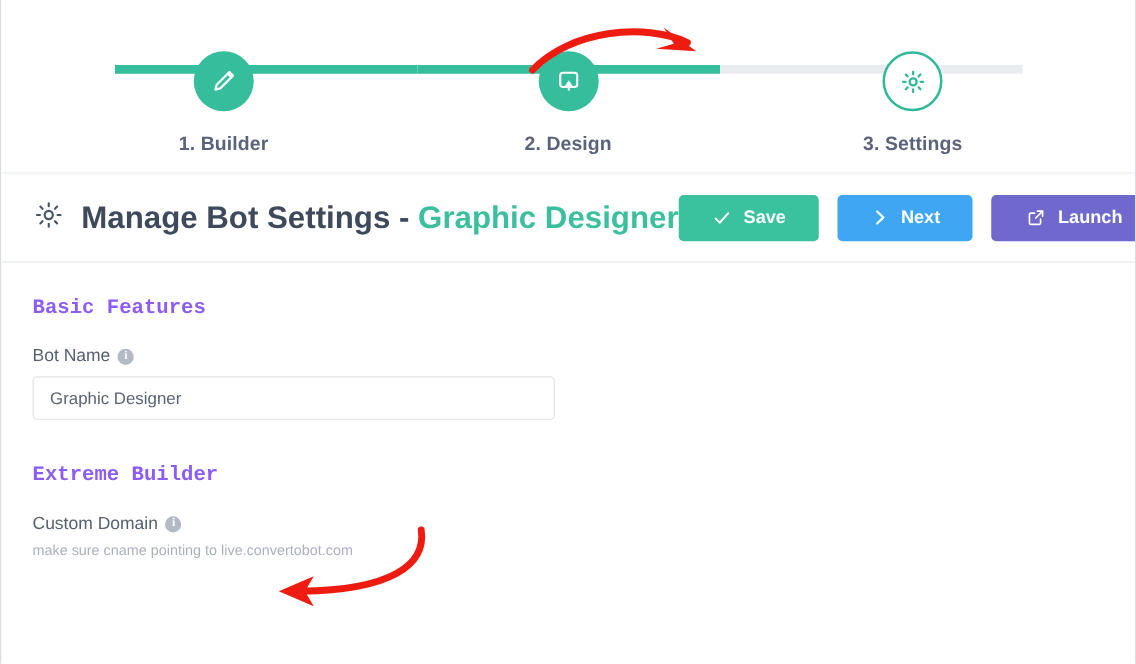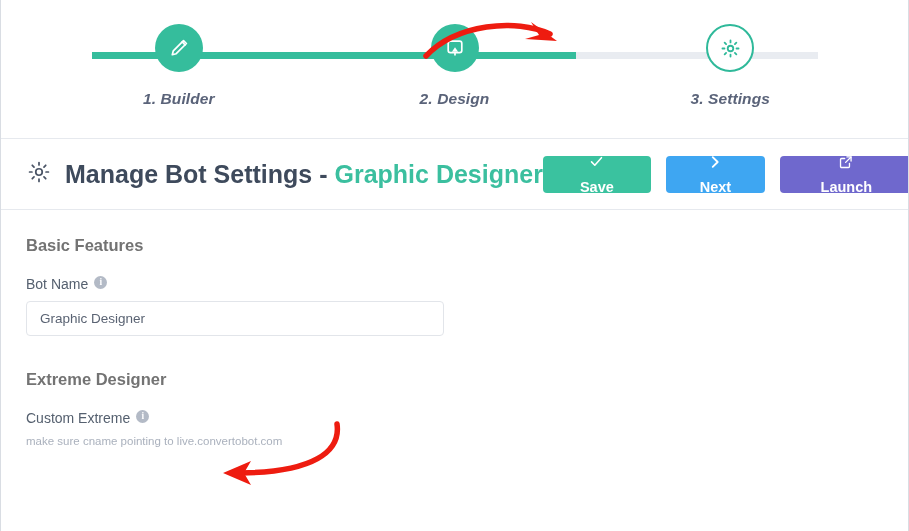--- a/index.html
+++ b/index.html
@@ -35,24 +35,23 @@
     left: 91px; right: 90px;
     top: 52px; height: 7px;
     display: flex;
   }
   .track-seg { height: 7px; flex: 1 1 0; }
   .seg-done   { background: #35bd9c; }
   .seg-todo   { background: #e9ecf1; }
 
   .steps {
     position: absolute;
-    left: 0; right: 0; top: 0;
+    left: 0; right: 0; top: 17px;
     display: flex;
     padding: 0 40px;
-    font-style: italic;
   }
   .step {
     flex: 1 1 0;
     display: flex;
     flex-direction: column;
     align-items: center;
     padding-top: 24px;
   }
   .step-circle {
     width: 48px; height: 48px;
@@ -106,47 +105,47 @@
     height: 37px;
     padding: 0 26px;
     border: none;
     border-radius: 4px;
     color: #ffffff;
     font-family: "Liberation Sans", sans-serif;
     font-size: 14.5px;
     font-weight: bold;
     cursor: pointer;
     white-space: nowrap;
-    flex-direction: column;
   }
   .btn-save   { background: #3ac29f; min-width: 108px; }
   .btn-launch { background: #6f68cd; min-width: 133px; }
   .btn-next   { background: #3ea6f2; min-width: 99px; }
   .btn svg { display: block; flex: none; }
 
   
   .content {
     padding: 26px 25px 0 25px;
     position: relative;
   }
   .section-title {
     font-size: 16px;
     font-weight: bold;
     color: #36404f;
     margin: 0 0 27px 0;
   }
   .group-title {
     font-size: 16.5px;
     font-weight: bold;
-    color: #737373;
+    color: #8b5cf6;
     margin: 0 0 21px 0;
+    font-family: Liberation Mono, monospace;
   }
   .field-label {
     display: flex;
-    align-items: flex-start;
+    align-items: flex-end;
     gap: 6px;
     font-size: 14px;
     color: #55606f;
     margin-bottom: 9px;
   }
   .info-icon {
     width: 13px; height: 13px;
     border-radius: 50%;
     background: #b3bac6;
     color: #ffffff;
@@ -292,24 +291,24 @@
       <div class="group-title">Basic Features</div>
 
       <label class="field-label">
         <span>Bot Name</span>
         <span class="info-icon">i</span>
       </label>
       <input class="text-input" type="text" value="Graphic Designer" style="">
     </div>
 
     <div class="field-block">
-      <div class="group-title">Extreme Designer</div>
+      <div class="group-title">Extreme Builder</div>
 
       <label class="field-label">
-        <span>Custom Extreme</span>
+        <span>Custom Domain</span>
         <span class="info-icon">i</span>
       </label>
       <div class="help-text">make sure cname pointing to live.convertobot.com</div>
     </div>
   </div>
 
   <svg class="annotation" viewBox="0 0 909 531">
     <g>
       <path d="M425 56 C 455 24, 515 18, 549 34" fill="none" stroke="#ee1c10" stroke-width="5.5" stroke-linecap="round"></path>
       <path d="M556 41 L 530 22 L 538 35 L 524 39 Z" fill="#ee1c10"></path>

